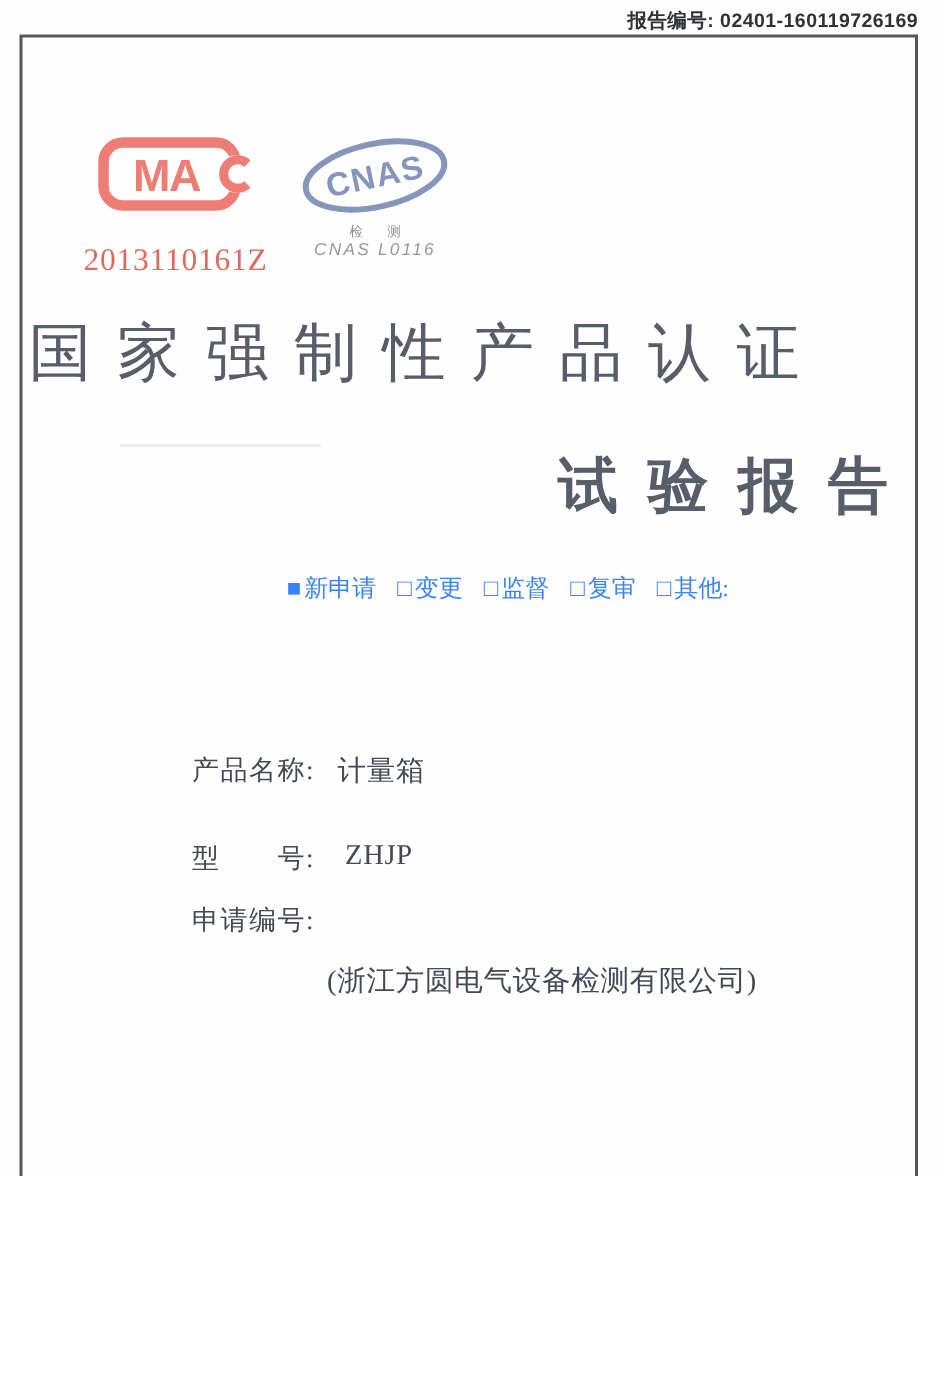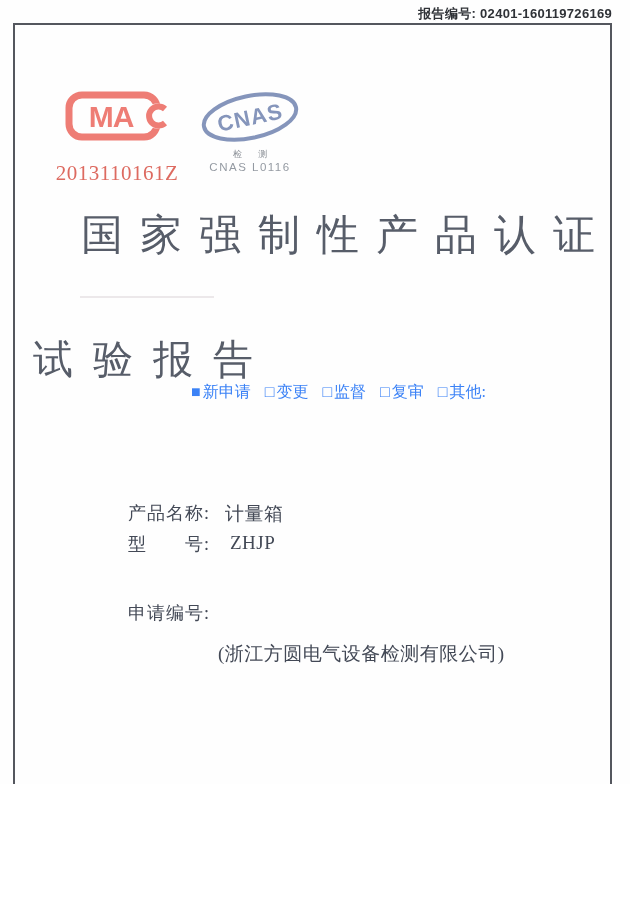--- a/index.html
+++ b/index.html
@@ -63,48 +63,48 @@
     font-size: 9px;
     letter-spacing: 7px;
     text-indent: 7px;
     color: #8b9097;
   }
   .cnas-code {
     font-family: "Liberation Sans", sans-serif;
     font-size: 11.5px;
     letter-spacing: 1.5px;
     color: #949aa2;
+    font-style: italic;
   }
   
   .title1 {
     position: absolute;
-    left: 13px;
+    left: 2px;
     top: 207px;
     width: 599px;
-    text-align: right;
+    text-align: left;
     font-size: 42px;
     letter-spacing: 17px;
     text-indent: 17px;
     color: #575d69;
     font-weight: 500;
     white-space: nowrap;
   }
   .title2 {
     position: absolute;
     left: 13px;
     top: 296px;
     width: 599px;
-    text-align: left;
+    text-align: right;
     font-size: 40px;
     letter-spacing: 20px;
     text-indent: 20px;
     color: #575d69;
-    font-weight: 400;
+    font-weight: 700;
     white-space: nowrap;
-    margin-top: 36px;
   }
   .scan-artifact {
     position: absolute;
     left: 80px;
     top: 296px;
     width: 134px;
     height: 2px;
     background: #ece8ea;
   }
   
@@ -138,21 +138,21 @@
   }
   .field-value {
     position: absolute;
     left: 225px;
     font-size: 19px;
     letter-spacing: 0.5px;
     white-space: pre;
   }
   .row-appno   { top: 451px; }
   .row-product { top: 501px; }
-  .row-model   { top: 532px; }
+  .row-model   { top: 560px; }
   .row-lab     { top: 601px; }
   .row-lab2    { top: 629px; margin-top: 12px; }
   .row-model .field-value { left: 230px; }
   .row-lab .field-value   { left: 223px; }
   .row-lab2 .field-value  { left: 218px; }
   
   .cqc-block {
     position: absolute;
     left: 256px;
     top: 706px;

